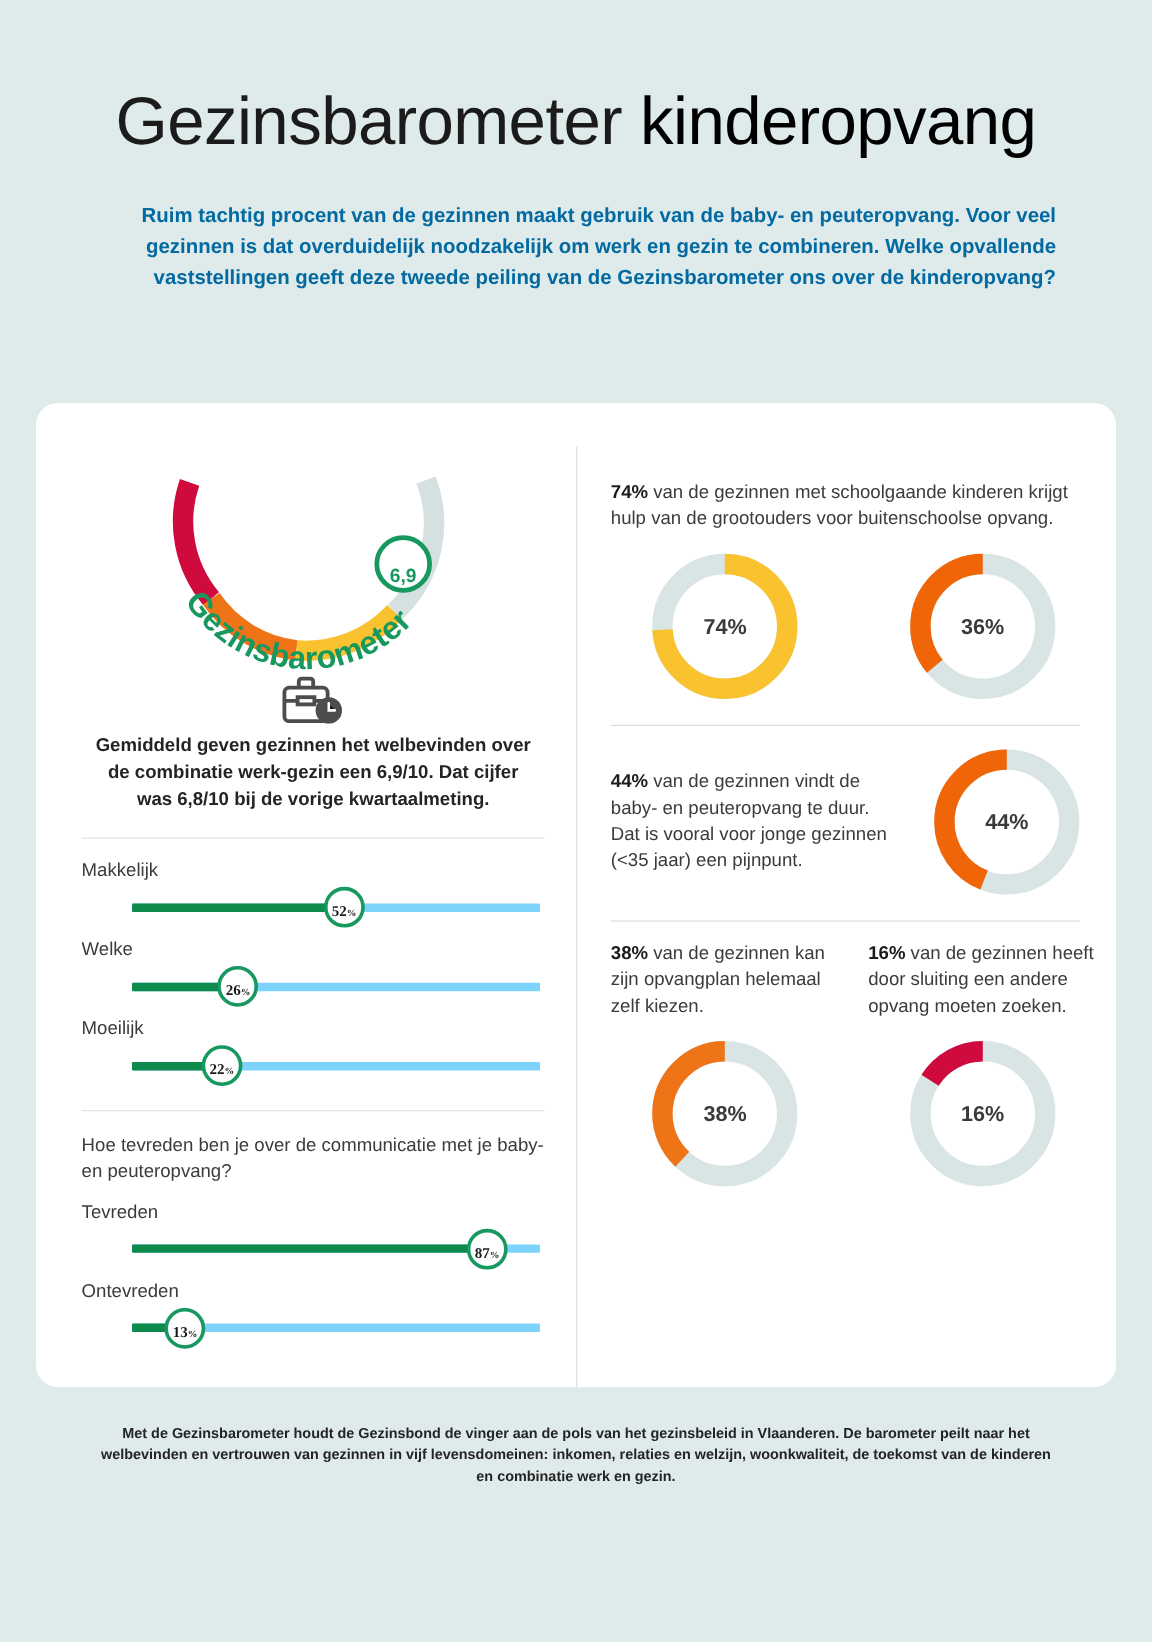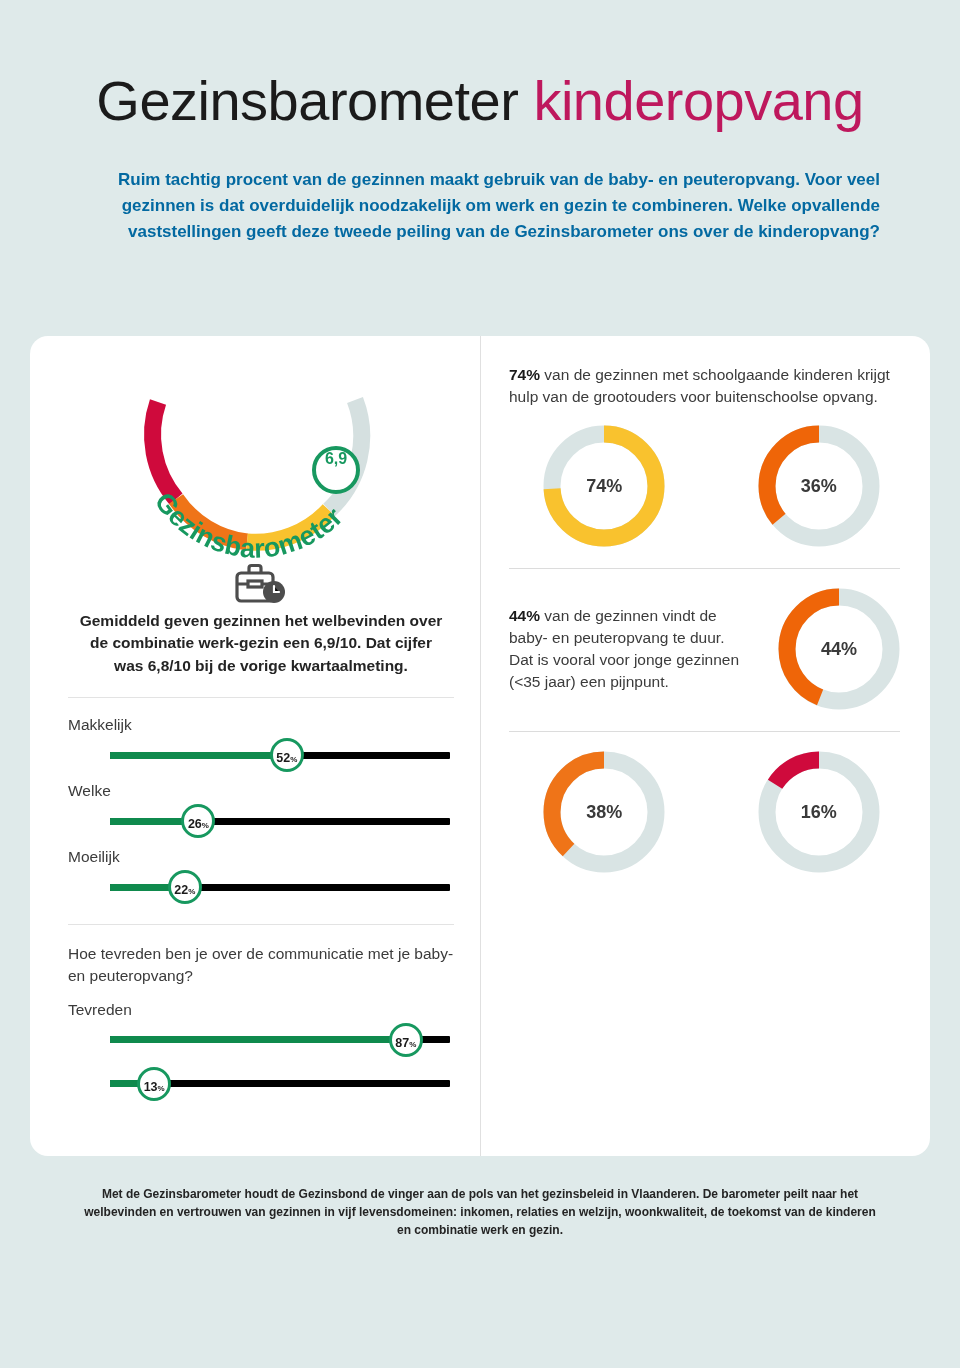--- a/index.html
+++ b/index.html
@@ -20,21 +20,21 @@
     text-align: center;
   }
   .title {
     font-size: 56px;
     font-weight: 400;
     line-height: 1.05;
     letter-spacing: -0.5px;
     white-space: nowrap;
   }
   .title .t-dark { color: #1b1b1b; }
-  .title .t-green { color: #be185d; }
+  .title .t-green { color: #000000; }
 
   .subtitle {
     margin-top: 36px;
     font-size: 17px;
     font-weight: bold;
     line-height: 1.55;
     color: #0369a1;
     max-width: 800px;
     margin-left: auto;
     margin-right: auto;
@@ -60,41 +60,42 @@
   .col-left {
     width: 450px;
     position: relative;
     padding: 10px 26px 0 38px;
   }
   .col-right {
     width: 450px;
     border-left: 1px solid #e0e0e0;
     padding: 28px 16px 0 28px;
     position: relative;
+    margin-top: 36px;
   }
 
   
   .gauge-wrap {
     position: relative;
     width: 290px;
     height: 200px;
     margin: 22px auto 0 auto;
   }
   .gauge-svg { display: block; }
   .gauge-badge {
     position: absolute;
     left: 196px;
     top: 78px;
     width: 48px;
     height: 48px;
     border-radius: 50%;
     background: #ffffff;
     border: 4px solid #17985f;
     display: flex;
-    align-items: flex-start;
+    align-items: flex-end;
     justify-content: center;
     font-size: 16px;
     font-weight: bold;
     color: #17985f;
   }
 
   .briefcase-wrap {
     text-align: center;
     margin-top: -6px;
   }
@@ -137,22 +138,23 @@
     position: relative;
     height: 34px;
     padding-left: 42px;
     display: flex;
     align-items: center;
   }
   .bar-track {
     position: relative;
     height: 7px;
     width: 340px;
-    background: #000000;
+    background: #7dd3fc;
     border-radius: 1px;
+    font-family: Liberation Serif, serif;
   }
   .bar-fill {
     position: absolute;
     left: 0; top: 0;
     height: 7px;
     background: #0f8a4d;
     border-radius: 1px;
   }
   .bar-badge {
     position: absolute;
@@ -347,20 +349,21 @@
           <div class="bar-fill" style="width: 87%;"></div>
           <div class="bar-badge" style="left: 87%;">
             <span>87</span>
                 <span class="pct">%</span>
           </div>
         </div>
       </div>
     </div>
 
     <div class="bar-group">
+      <div class="bar-label">Ontevreden</div>
       <div class="bar-row">
         <div class="bar-track">
           <div class="bar-fill" style="width: 13%;"></div>
           <div class="bar-badge" style="left: 13%;">
             <span>13</span>
                 <span class="pct">%</span>
           </div>
         </div>
       </div>
     </div>
@@ -408,20 +411,28 @@
             <circle cx="64" cy="64" r="52" fill="none" stroke="#d9e4e4" stroke-width="17"></circle>
             <circle class="donut-arc" cx="64" cy="64" r="52" fill="none" stroke="#ef6508" stroke-width="17" transform="rotate(-90 64 64) scale(1,-1) translate(0,-128)" stroke-dasharray="143.75927982826894 326.7256359733385"></circle>
           </svg>
           <div class="donut-label">44%</div>
         </div>
       </div>
     </div>
 
     <hr class="hr-right">
 
+    <div class="stat-row">
+      <p class="stat-text">
+        <b>38%</b><span> van de gezinnen kan zijn opvangplan helemaal zelf kiezen.</span>
+      </p>
+      <p class="stat-text">
+        <b>16%</b><span> van de gezinnen heeft door sluiting een andere opvang moeten zoeken.</span>
+      </p>
+    </div>
 
     <div class="donut-row">
       <div class="donut-cell">
         <div class="donut">
           <svg width="128" height="128" viewBox="0 0 128 128">
             <circle cx="64" cy="64" r="52" fill="none" stroke="#d9e4e4" stroke-width="17"></circle>
             <circle class="donut-arc" cx="64" cy="64" r="52" fill="none" stroke="#ef7418" stroke-width="17" transform="rotate(-90 64 64) scale(1,-1) translate(0,-128)" stroke-dasharray="124.15574166986863 326.7256359733385"></circle>
           </svg>
           <div class="donut-label">38%</div>
         </div>

